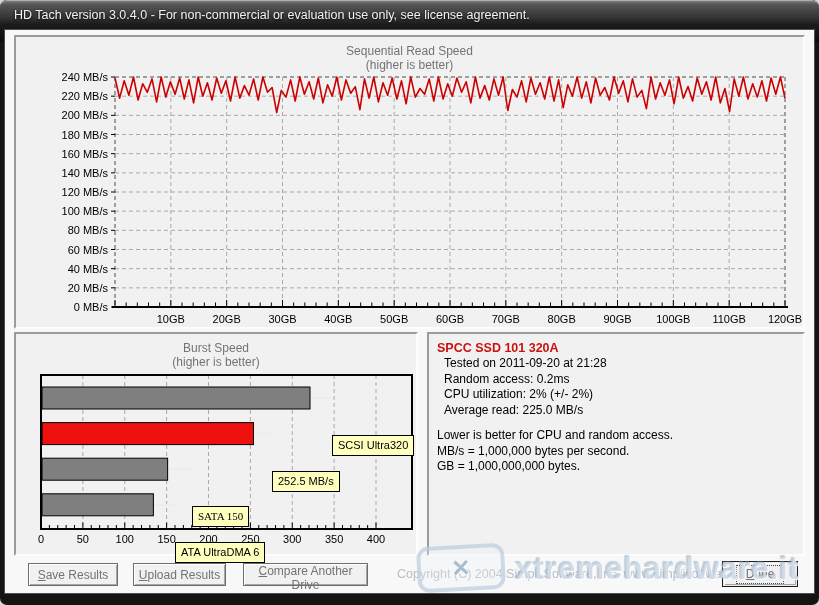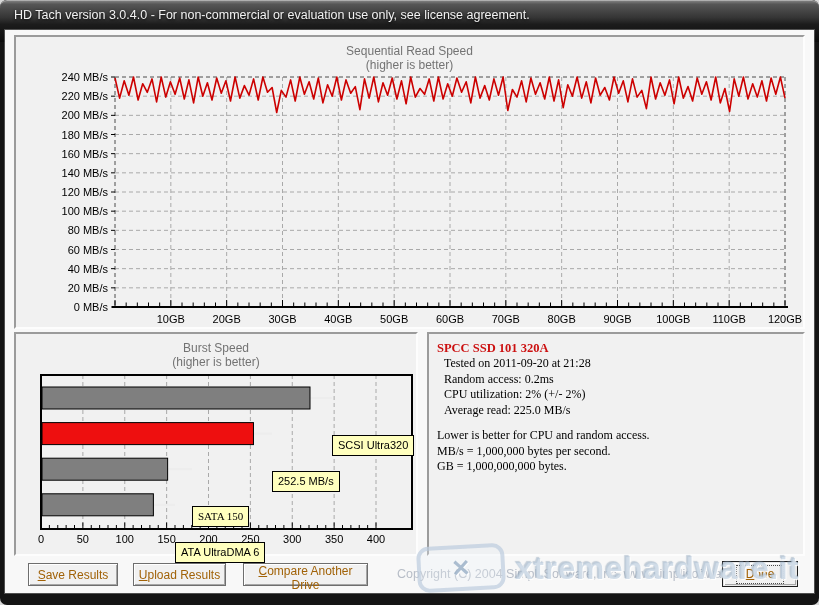--- a/index.html
+++ b/index.html
@@ -19,21 +19,21 @@
 
   
   .client { position:absolute; left:5px; top:30px; width:809px; height:563px;
     background:#f8f8f8; box-shadow:0 0 0 1px rgba(255,255,255,.25); }
 
   .panel { position:absolute; background:#f1f1f1;
     border-top:2px solid #9b9b9b; border-left:2px solid #9b9b9b;
     border-bottom:2px solid #fdfdfd; border-right:2px solid #fdfdfd; }
   .panel-seq   { left:9px;  top:5px;   width:791px; height:294px; }
   .panel-burst { left:9px;  top:302px; width:404px; height:224px; }
-  .panel-info  { left:422px;top:302px; width:378px; height:224px;font-family:Liberation Serif, serif; }
+  .panel-info  { left:422px;top:302px; width:378px; height:224px; }
 
   .chart-title { position:absolute; left:0; right:0; text-align:center;
     color:#737373; font-size:12px; line-height:14px; }
   .ct1 { top:7px; } .ct2 { top:21px; }
 
   svg text.tick { font-family:"Liberation Sans",sans-serif; font-size:11px; fill:#000; }
   svg line.grid { stroke:#a9a9a9; stroke-width:1; stroke-dasharray:4 3; }
   svg line.bdash { stroke:#4c4c4c; stroke-width:1; stroke-dasharray:4 3; }
   svg line.baxis { stroke:#000; stroke-width:2; }
 
@@ -49,21 +49,21 @@
   
   .info-inner { position:absolute; left:8px; top:6px; right:6px; font-size:12px;
     color:#000; line-height:15.5px; }
   .info-title { color:#cc1111; font-weight:bold; font-size:12.5px; line-height:16px; }
   .info-stat { padding-left:7px; }
   .info-gap { height:10px; }
 
   
   .btn { position:absolute; height:23px; background:#f1f1f1; border:1px solid #6e6e6e;
     box-shadow:inset 1px 1px 0 #ffffff, inset -1px -1px 0 #a6a6a6;
-    font-family:"Liberation Sans",sans-serif; font-size:12px; color:#a16207;
+    font-family:"Liberation Sans",sans-serif; font-size:12px; color:#737373;
     text-align:center; cursor:default; }
   .btn .u { text-decoration:underline; }
   .btn-save    { left:23px;  top:533px; width:90px; }
   .btn-upload  { left:128px; top:533px; width:93px; }
   .btn-compare { left:238px; top:533px; width:125px; }
   .btn-done { left:717px; top:531px; width:76px; height:26px; border:1px solid #1d1d1d;
     box-shadow:inset 0 0 0 1px #e9e9e9, inset 2px 2px 0 #ffffff, inset -2px -2px 0 #a6a6a6; }
   .focus-ring { display:inline-block; border:1px dotted #4a4a4a; padding:1px 9px 2px 9px; }
 
   .copyright { position:absolute; left:392px; top:537px; font-size:12.5px;

